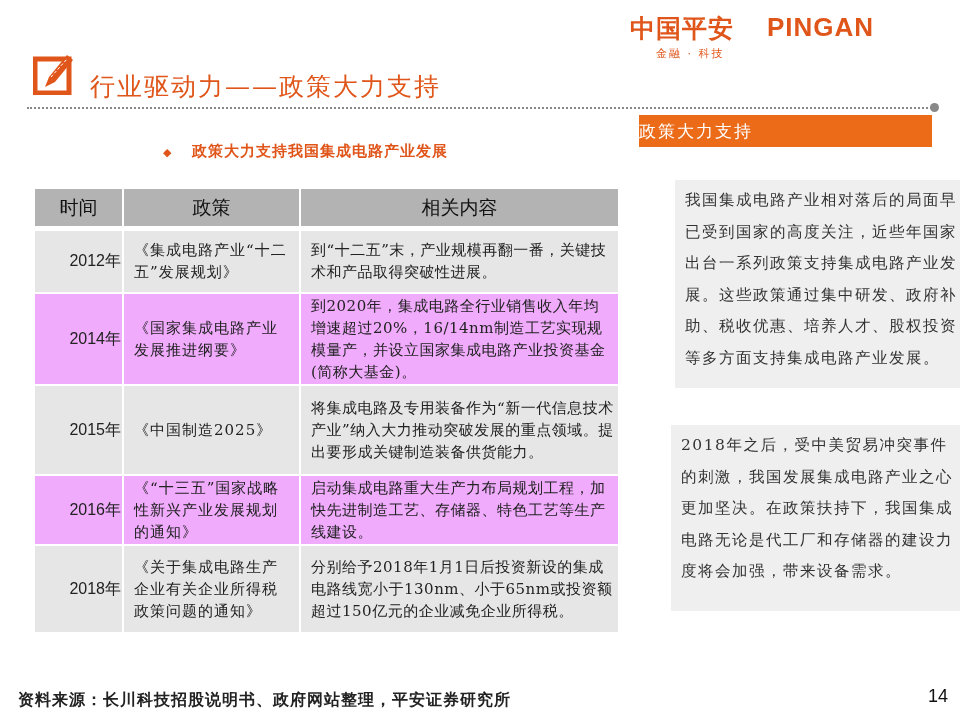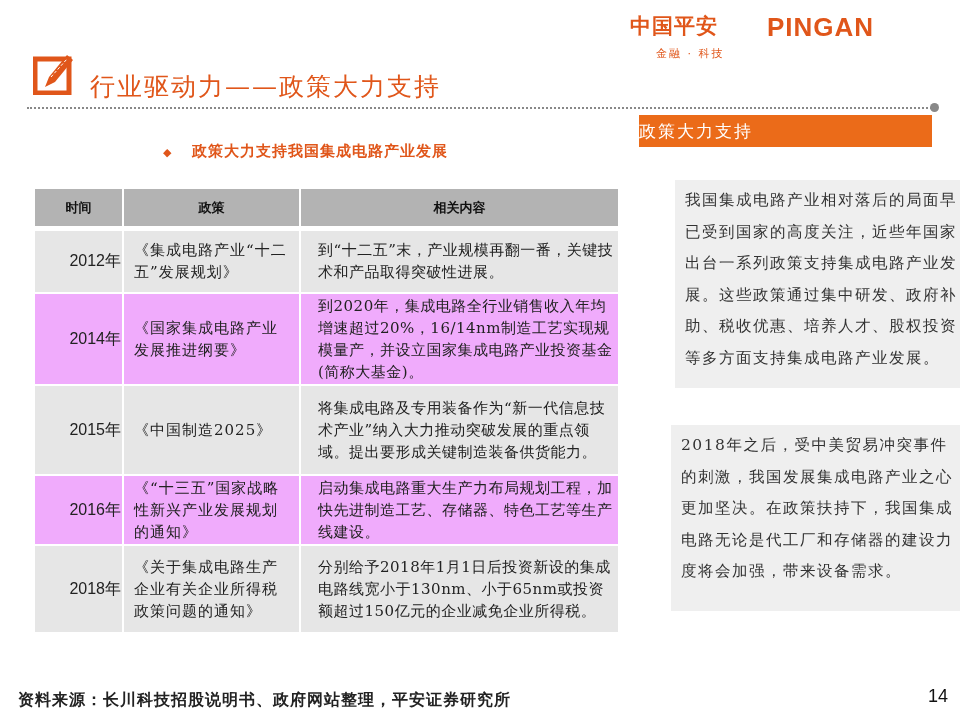--- a/index.html
+++ b/index.html
@@ -1,44 +1,44 @@
 <!DOCTYPE html>
 <html><head>
 <meta charset="utf-8">
 <style>
   html, body { margin:0; padding:0; }
   body { width:960px; height:720px; background:#ffffff; position:relative; overflow:hidden;
          font-family:"DejaVu Serif", serif; color:#222; }
   .abs { position:absolute; }
 
   
-  .logo-cn { left:630px; top:12px; font-family:"DejaVu Sans", sans-serif; font-weight:bold; font-size:21px; color:#e0561a; letter-spacing:1px; }
+  .logo-cn { left:630px; top:12px; font-family:"DejaVu Sans", sans-serif; font-weight:bold; font-size:25px; color:#e0561a; letter-spacing:1px; }
   .logo-en { left:767px; top:12px; font-family:"Liberation Sans", sans-serif; font-weight:bold; font-size:26px; color:#e0561a; letter-spacing:1px; }
   .logo-sub { left:656px; top:46px; font-family:"DejaVu Sans", sans-serif; font-size:11px; color:#e0561a; letter-spacing:2px; }
 
   
   .title-icon { left:33px; top:53px; width:42px; height:42px; }
   .page-title { left:90px; top:70px; font-size:25px; color:#e0561a; letter-spacing:2px; font-family:"DejaVu Serif", serif; }
   .title-rule { left:27px; top:107px; width:905px; height:0; border-top:2px dotted #888; }
   .rule-dot { left:930px; top:103px; width:9px; height:9px; border-radius:50%; background:#888; }
 
   
   .sub-bullet { left:163px; top:146px; font-size:11px; color:#e0561a; }
   .sub-heading { left:192px; top:142px; font-size:15px; font-weight:bold; color:#e0561a; letter-spacing:1px; }
 
   
   .tbl { left:35px; top:189px; width:584px; border-collapse:separate; border-spacing:0; }
   table.t { width:584px; border-collapse:collapse; table-layout:fixed; }
-  table.t th { background:#b3b3b3; height:35px; font-size:13px; font-weight:bold; color:#111; border-right:2px solid #fff; border-bottom:5px solid #fff; }
+  table.t th { background:#b3b3b3; height:35px; font-size:19px; font-weight:normal; color:#111; border-right:2px solid #fff; border-bottom:5px solid #fff; }
   table.t td { font-size:15px; line-height:22px; color:#222; border-right:2px solid #fff; border-bottom:2px solid #fff; vertical-align:middle; }
   table.t tr.odd td { background:#e6e6e6; }
   table.t tr.even td { background:#f0abfc; }
   table.t td.year { text-align:right; font-family:"Liberation Sans", sans-serif; font-size:16px; }
   table.t td.policy { padding-left:10px; padding-right:6px; letter-spacing:1px; }
-  table.t td.content { padding-left:17px; padding-right:4px; letter-spacing:0.5px; }
+  table.t td.content { padding-left:10px; padding-right:4px; letter-spacing:0.5px; }
 
   
   .panel-header { left:639px; top:115px; width:293px; height:32px; background:#eb6b19; color:#fff; font-size:17px; text-align:left; line-height:32px; letter-spacing:2px; }
   .box1 { left:639px; top:180px; width:293px; height:208px; background:#efefef;margin-left:36px; }
   .box2 { left:639px; top:425px; width:293px; height:186px; background:#efefef;margin-left:32px; }
   .box-text { padding:5px 10px 0 10px; font-size:15.5px; line-height:31.5px; color:#333; letter-spacing:1.5px; }
 
   
   .source { left:18px; top:690px; font-size:16px; color:#222; letter-spacing:1px;font-weight:bold; }
   .page-num { left:928px; top:686px; font-family:"Liberation Sans", sans-serif; font-size:18px; color:#111; }

